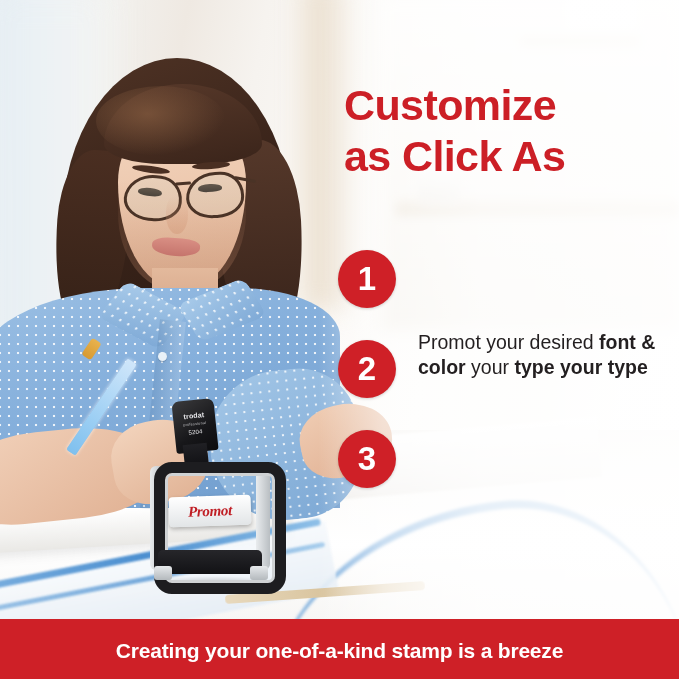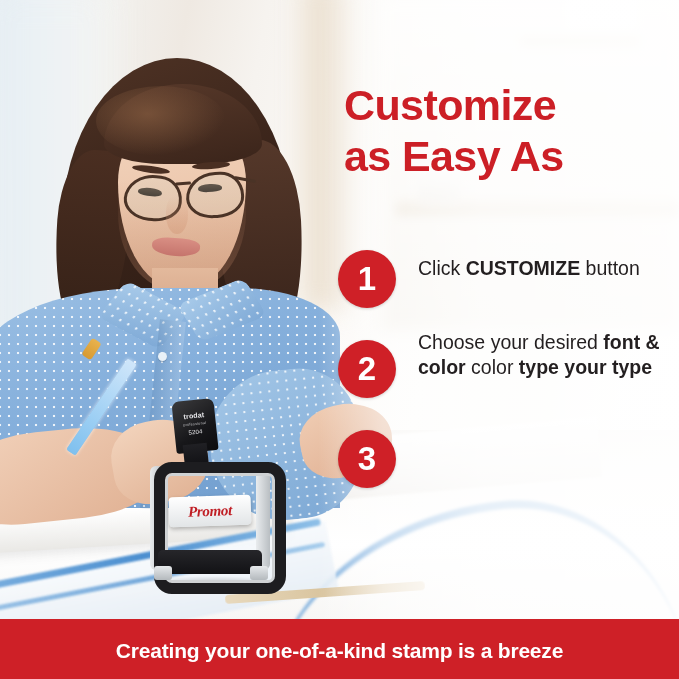--- a/index.html
+++ b/index.html
@@ -580,31 +580,30 @@
       <div class="stamp-base"></div>
       <div class="stamp-foot l"></div>
       <div class="stamp-foot r"></div>
     </div>
 
     <div class="veil"></div>
   </div>
 
   <div class="headline">
     <div>Customize</div>
-    <div>as Easy As</div>
+    <div>as Click As</div>
   </div>
 
   <div class="steps">
     <div class="step s1">
       <div class="step-circle">1</div>
-      <div class="step-text"><span>Click </span><b>CUSTOMIZE</b><span> button</span></div>
     </div>
     <div class="step s2">
       <div class="step-circle">2</div>
-      <div class="step-text"><span>Choose your desired </span><b>font &amp; color</b><span> color </span><b>type your type</b></div>
+      <div class="step-text"><span>Promot your desired </span><b>font &amp; color</b><span> your </span><b>type your type</b></div>
     </div>
     <div class="step s3">
       <div class="step-circle">3</div>
     </div>
   </div>
 
   <div class="banner">
     <span class="banner-text">Creating your one-of-a-kind stamp is a breeze</span>
   </div>
 

